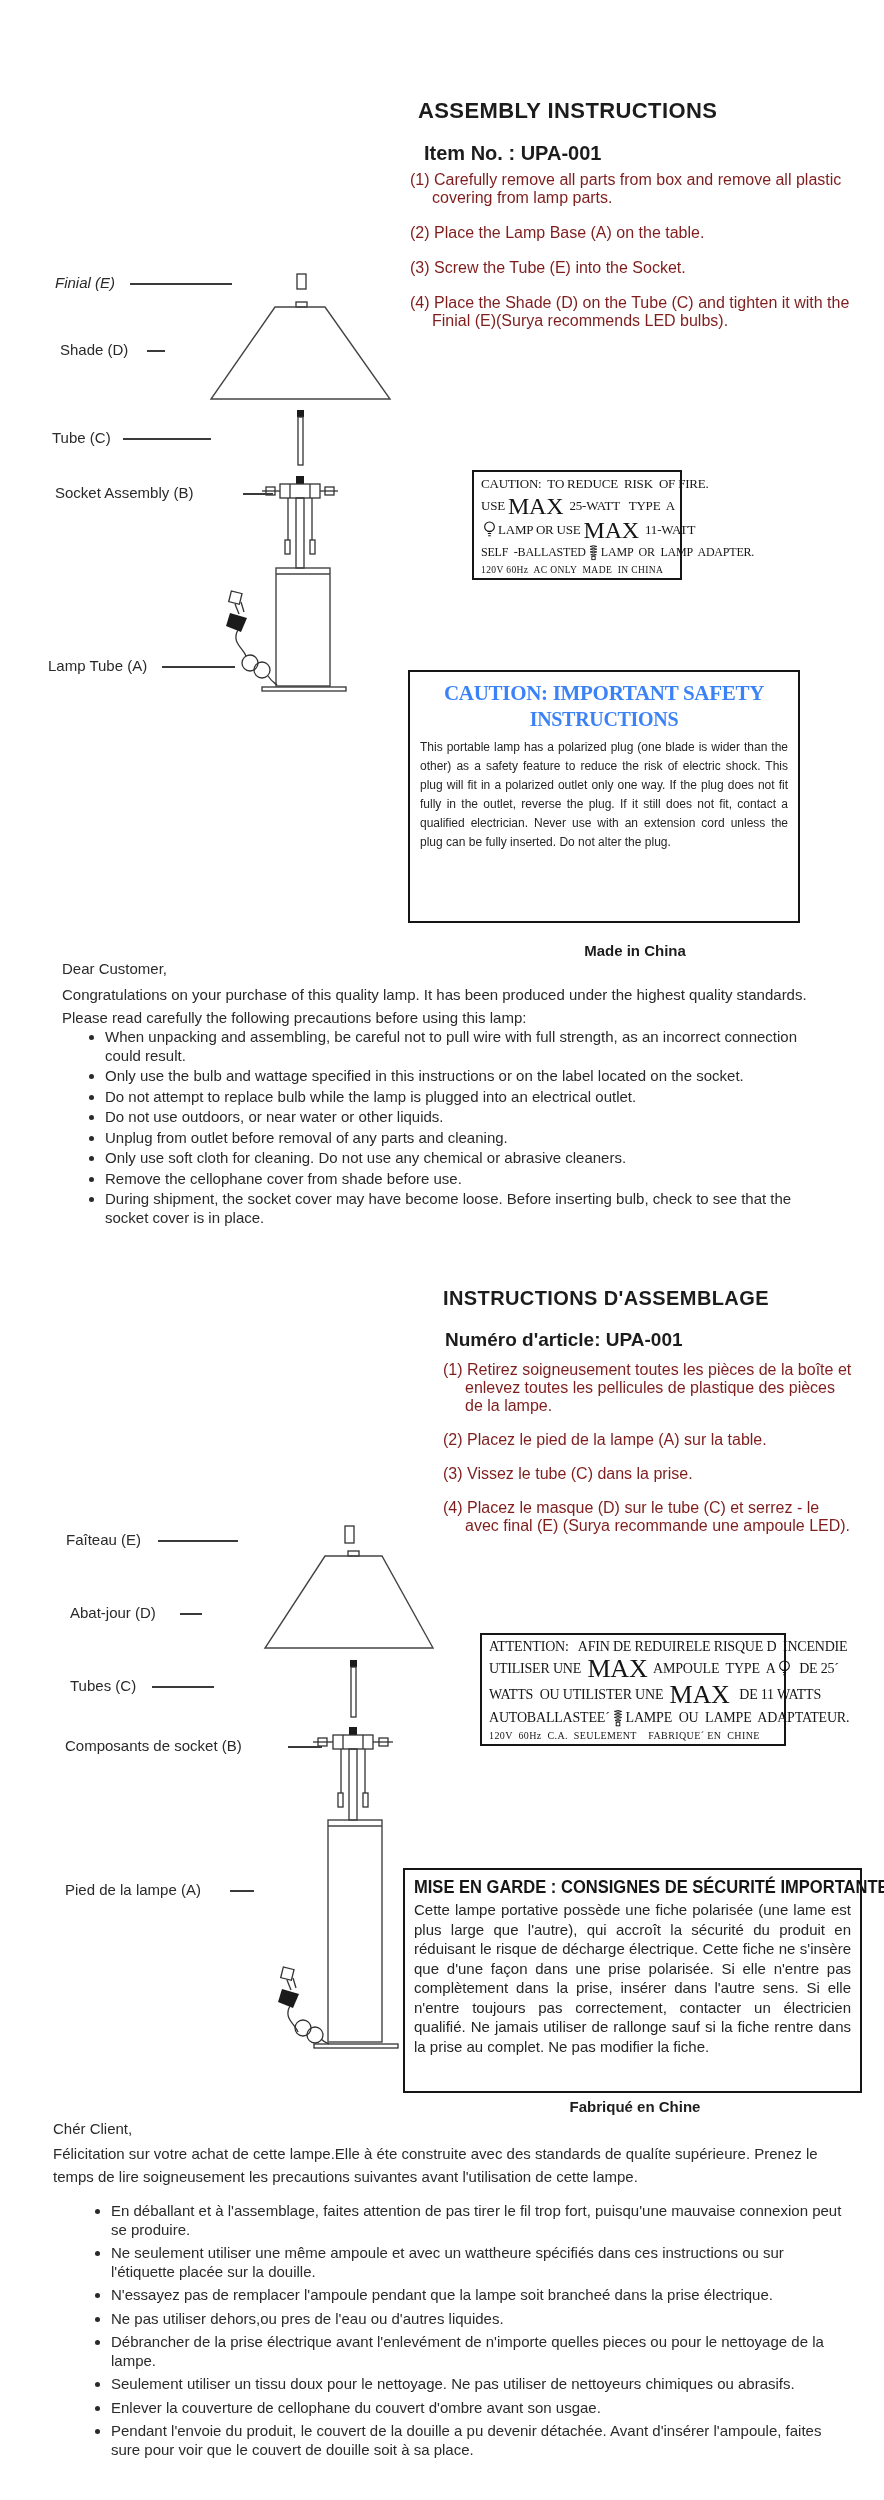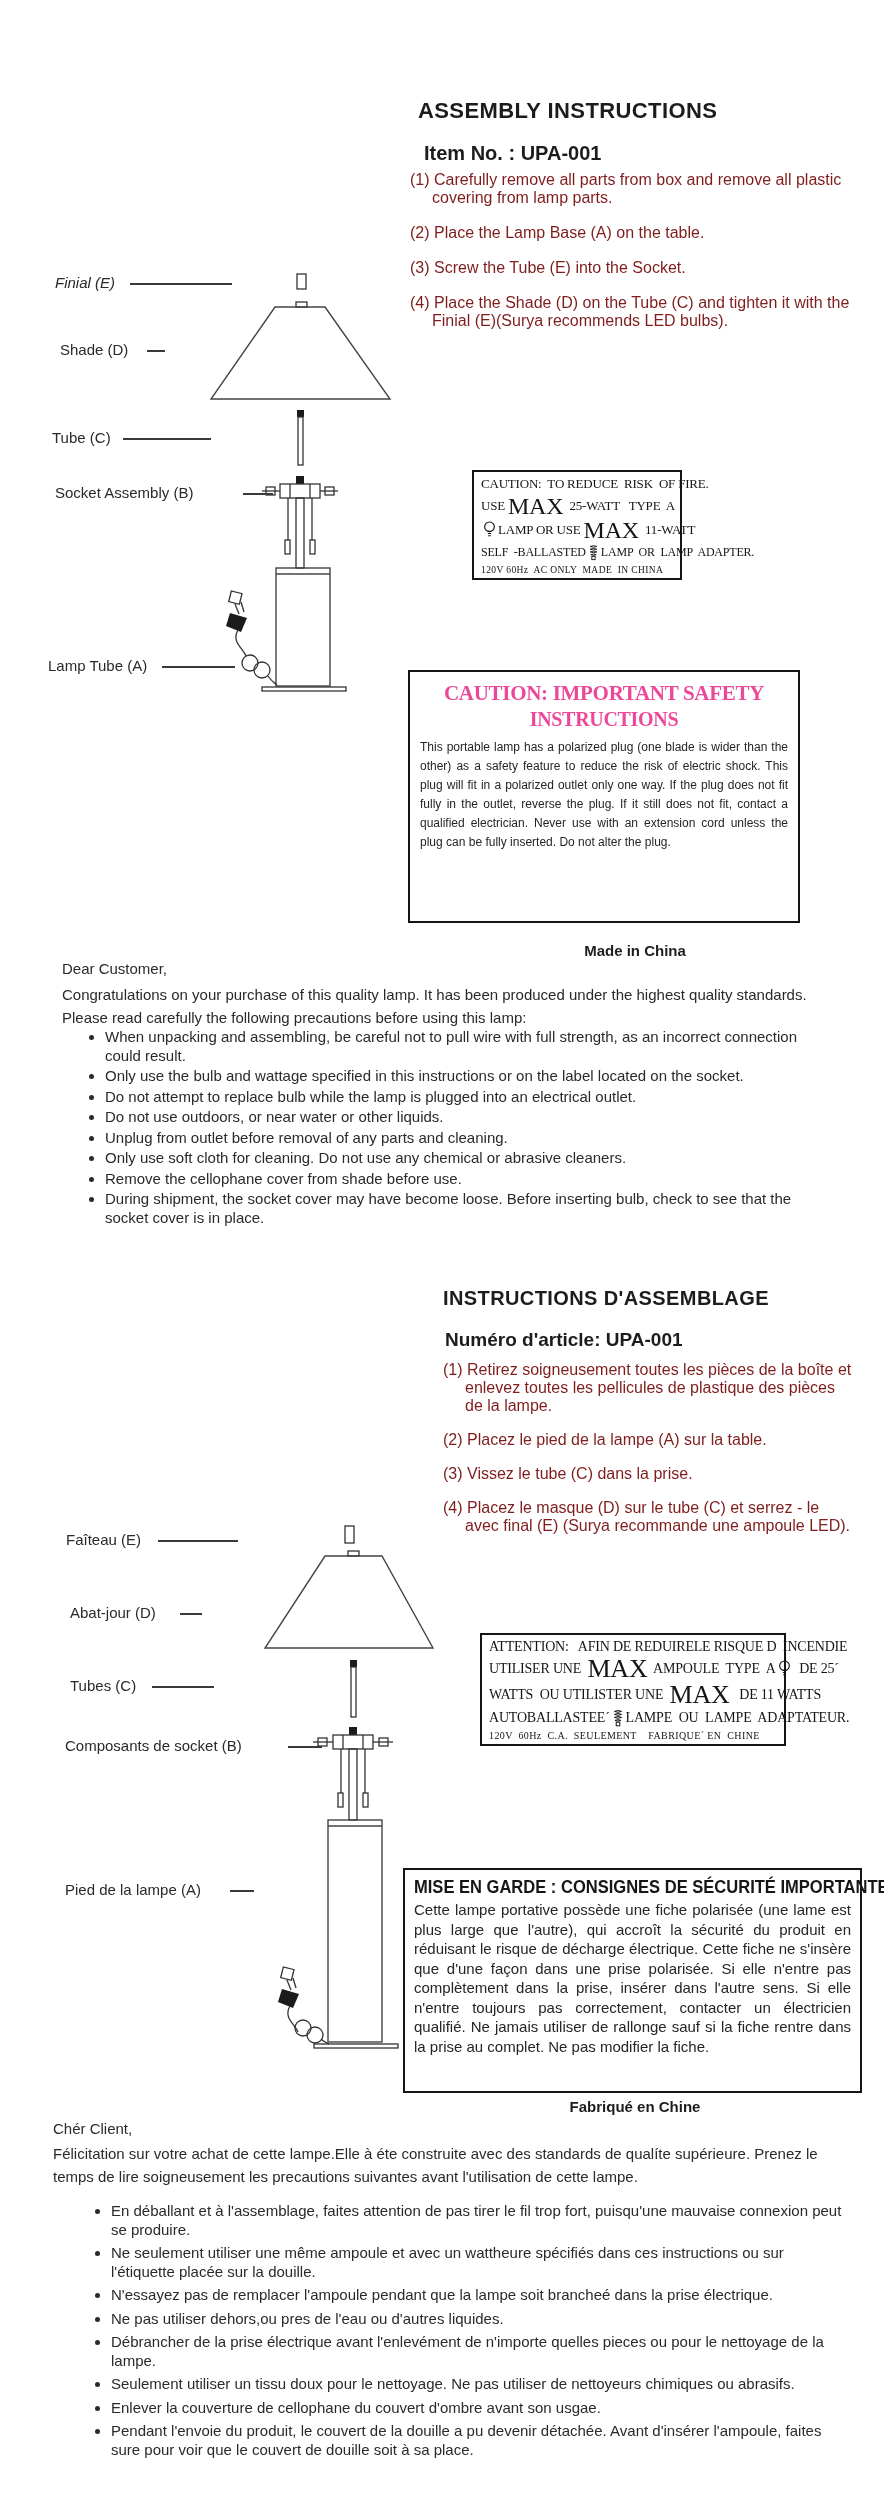--- a/index.html
+++ b/index.html
@@ -35,21 +35,21 @@
   .warn-label-fr .wl-max { font-size:26px; line-height:22px; }
   .warn-label-fr .wl-tiny { font-size:10px; }
   .wl-icon { flex:0 0 auto; margin:0 2px; }
 
   
   .safety-box {
     border:2px solid #151515; background:#fff; padding:8px 10px;
   }
   .safety-box .sb-title-en {
     font-family:"Liberation Serif", serif; font-weight:bold; text-align:center;
-    font-size:21px; line-height:26px; color:#ec4899; letter-spacing:-0.3px;
+    font-size:21px; line-height:26px; color:#3b82f6; letter-spacing:-0.3px;
   }
   .safety-box .sb-title-en2 { font-size:20px; }
   .safety-box .sb-body {
     margin-top:6px; font-size:12px; line-height:19px; text-align:justify; color:#252525;
   }
   .safety-box-fr .sb-title-fr {
     font-weight:bold; font-size:19px; white-space:nowrap;
     transform:scaleX(0.87); transform-origin:left center; color:#161616;
   }
   .safety-box-fr .sb-body { margin-top:2px; font-size:15px; line-height:19.5px; }

